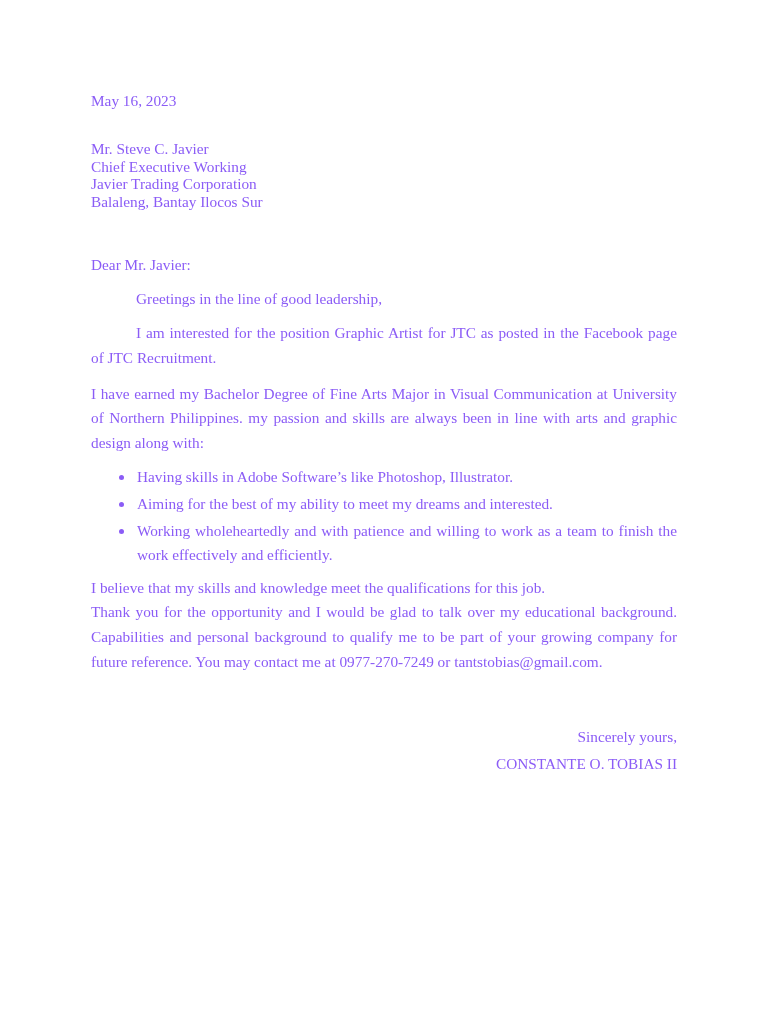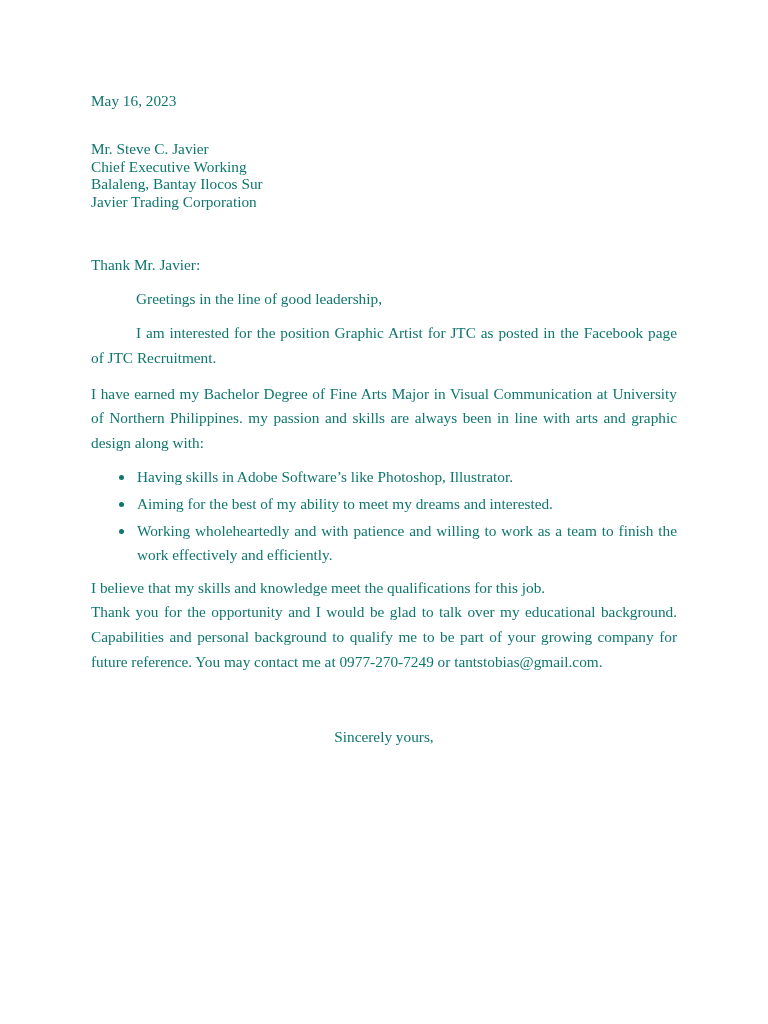--- a/index.html
+++ b/index.html
@@ -11,21 +11,21 @@
     height: 1024px;
     background: #ffffff;
   }
   .page {
     width: 768px;
     height: 1024px;
     background: #ffffff;
     overflow: hidden;
     box-sizing: border-box;
     font-family: "Liberation Serif", "DejaVu Serif", serif;
-    color: #0f766e;
+    color: #8b5cf6;
     font-size: 15.3px;
   }
   .content {
     padding: 92px 91px 0 91px;
   }
   p { margin: 0; }
 
   .date {
     line-height: 18px;
   }
@@ -69,54 +69,55 @@
   .p-believe {
     margin-top: 8px;
   }
   .p-thanks {
   }
   .signoff {
     margin-top: 49px;
   }
   .signoff p {
     line-height: 27px;
-    text-align: center;
+    text-align: right;
   }
 </style>
 </head>
 <body>
 
 <div class="page">
   <div class="content">
 
     <p class="date">May 16, 2023</p>
 
     <div class="recipient">
       <p>Mr. Steve C. Javier</p>
       <p>Chief Executive Working</p>
+      <p>Javier Trading Corporation</p>
       <p>Balaleng, Bantay Ilocos Sur</p>
-      <p>Javier Trading Corporation</p>
     </div>
 
-    <p class="salutation">Thank Mr. Javier:</p>
+    <p class="salutation">Dear Mr. Javier:</p>
 
     <p class="para greeting">Greetings in the line of good leadership,</p>
 
     <p class="para p-first">I am interested for the position Graphic Artist for JTC as posted in the Facebook page of JTC Recruitment.</p>
 
     <p class="para p-body">I have earned my Bachelor Degree of Fine Arts Major in Visual Communication at University of Northern Philippines. my passion and skills are always been in line with arts and graphic design along with:</p>
 
     <ul class="bullets">
       <li>Having skills in Adobe Software’s like Photoshop, Illustrator.</li>
       <li>Aiming for the best of my ability to meet my dreams and interested.</li>
       <li>Working wholeheartedly and with patience and willing to work as a team to finish the work effectively and efficiently.</li>
     </ul>
 
     <p class="para p-believe">I believe that my skills and knowledge meet the qualifications for this job.</p>
 
     <p class="para p-thanks">Thank you for the opportunity and I would be glad to talk over my educational background. Capabilities and personal background to qualify me to be part of your growing company for future reference. You may contact me at 0977-270-7249 or tantstobias@gmail.com.</p>
 
     <div class="signoff">
       <p>Sincerely yours,</p>
+      <p class="signature">CONSTANTE O. TOBIAS II</p>
     </div>
 
   </div>
 </div>
 
 </body></html>

